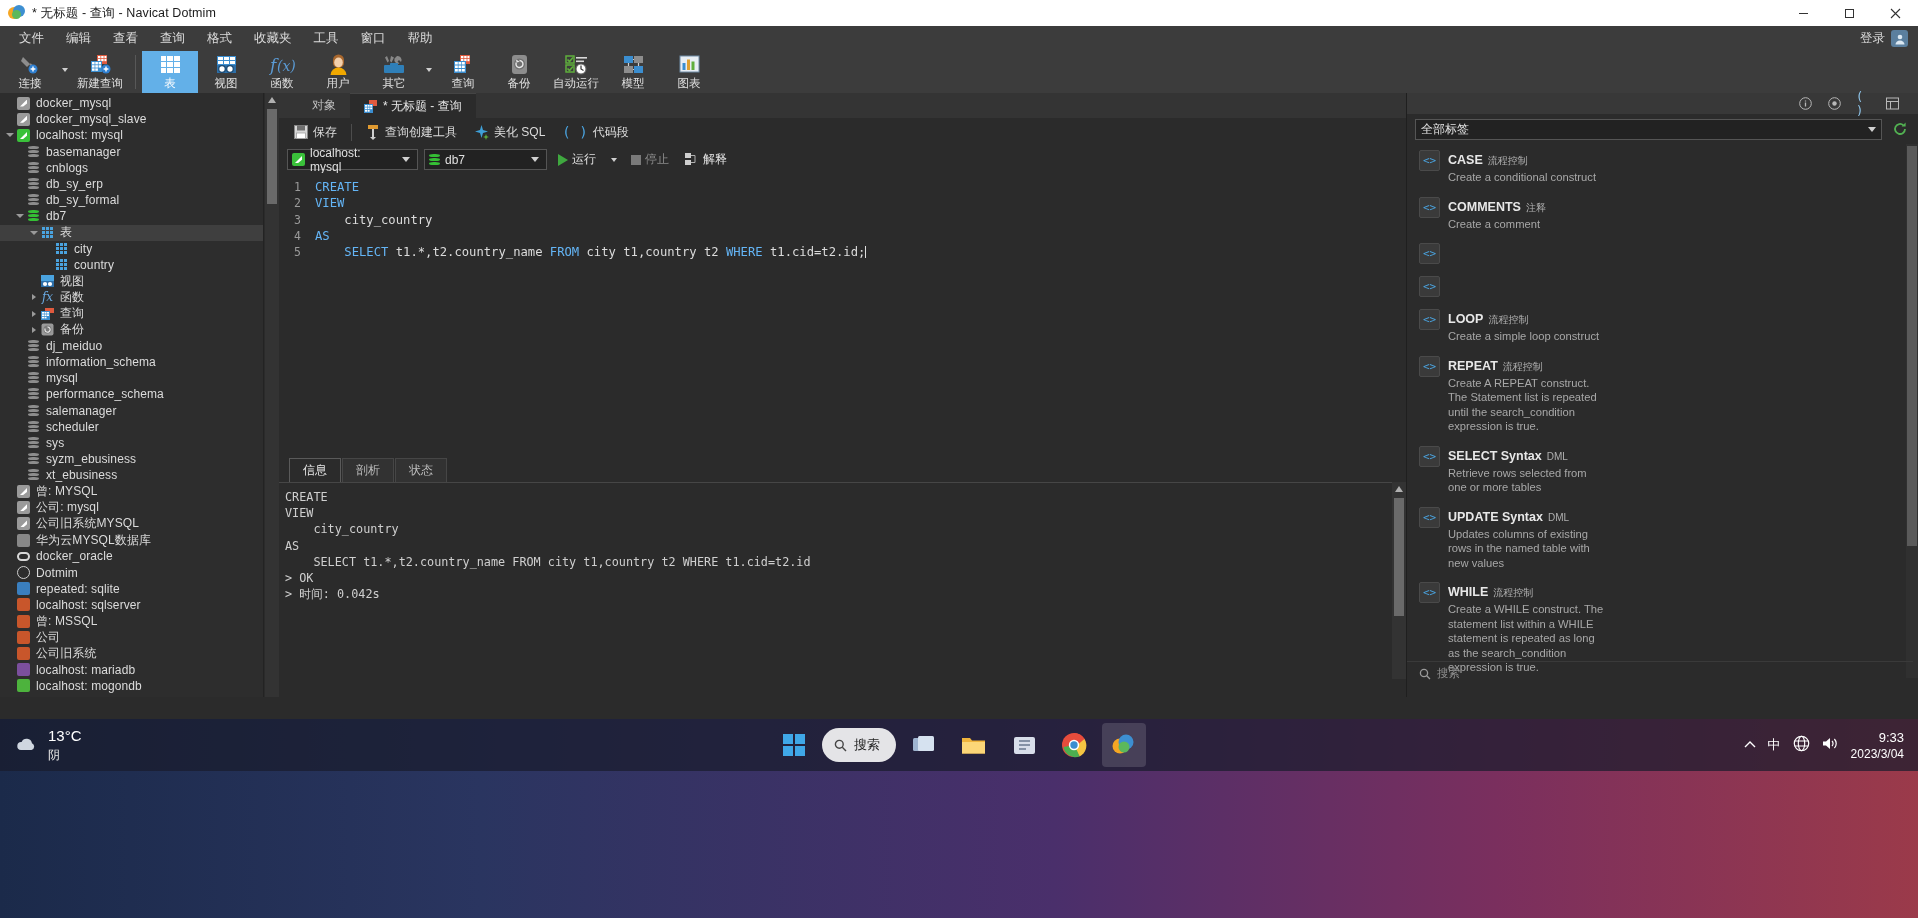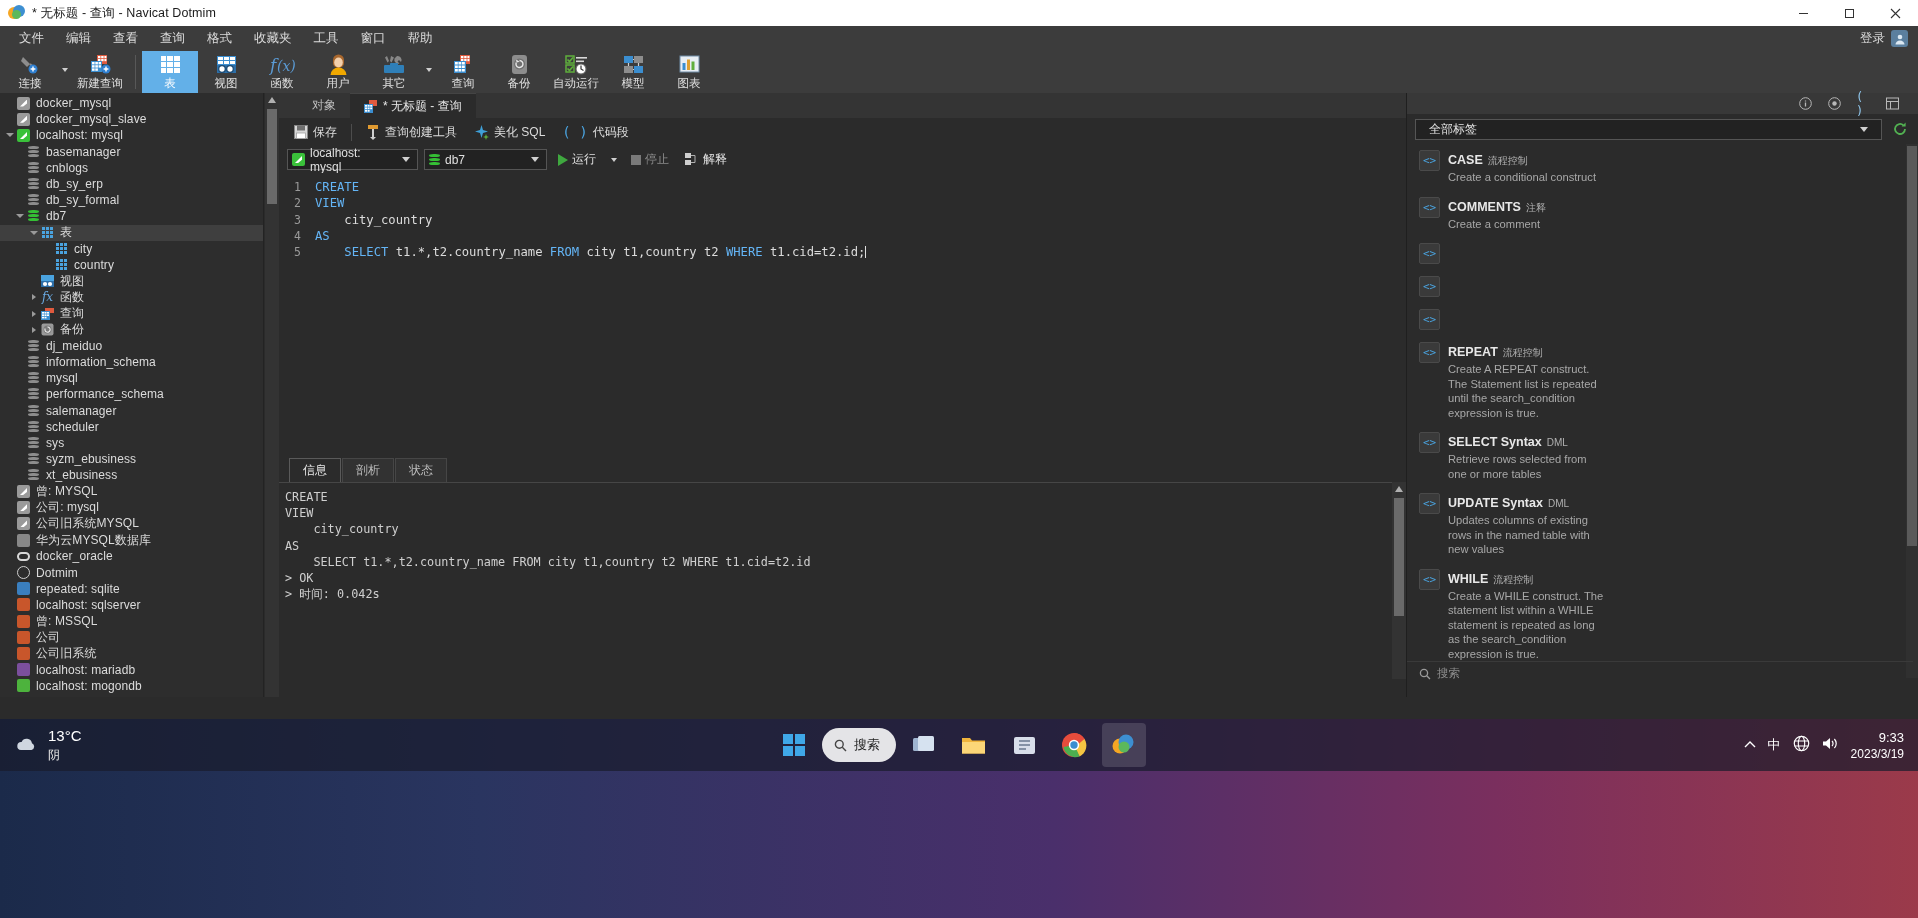--- a/index.html
+++ b/index.html
@@ -150,21 +150,21 @@
   .res-thumb { position:absolute; left:2px; top:16px; width:10px; height:118px; background:#6a6a6a; }
 
   
   .rpanel { position:absolute; left:1406px; top:93px; width:512px; height:604px; background:#2b2b2b;
             border-left:1px solid #1f1f1f; }
   .rp-head { height:21px; background:#383838; display:flex; align-items:center; justify-content:flex-end;
              gap:14px; padding-right:18px; }
   .rp-hic { width:15px;height:15px;display:flex;align-items:center;justify-content:center; }
   .rp-filter { height:30px; display:flex; align-items:center; padding:0 8px; gap:8px; }
   .rp-select { flex:1; height:21px; background:#222; border:1px solid #555; display:flex; align-items:center;
-               padding:0 13px; font-size:12px; color:#e2e2e2; }
+               padding:0 5px; font-size:12px; color:#e2e2e2; }
   .rp-select .chev { margin-left:auto; width:0;height:0;border-left:4px solid transparent;
                      border-right:4px solid transparent;border-top:5px solid #d0d0d0; }
   .rp-refresh { width:20px;height:20px;display:flex;align-items:center;justify-content:center; }
   .rp-list { position:absolute; left:0; top:51px; width:506px; height:534px; overflow:hidden; padding-left:8px; }
   .snip { display:flex; padding:6px 10px 6px 4px; gap:8px; }
   .snip-ic { width:21px; height:21px; flex:0 0 21px; background:#3a3a3a; border:1px solid #4a4a4a;
              display:flex; align-items:center; justify-content:center; color:#4aa3df; font-size:11px;
              font-family:"DejaVu Sans Mono",monospace; border-radius:2px; }
   .snip-txt { flex:1; }
   .snip-title { font-size:12.5px; font-weight:bold; color:#e8e8e8; }
@@ -1023,20 +1023,21 @@
           <span class="snip-txt"><span class="snip-title">COMMENTS</span><span class="snip-tag">注释</span><div class="snip-desc">Create a comment</div></span>
         </div>
         <div class="snip">
           <span class="snip-ic">&lt;&gt;</span>
         </div>
         <div class="snip">
           <span class="snip-ic">&lt;&gt;</span>
         </div>
         <div class="snip">
           <span class="snip-ic">&lt;&gt;</span>
+          <span class="snip-txt"><span class="snip-title">LOOP</span><span class="snip-tag">流程控制</span><div class="snip-desc">Create a simple loop construct</div></span>
         </div>
         <div class="snip">
           <span class="snip-ic">&lt;&gt;</span>
           <span class="snip-txt"><span class="snip-title">REPEAT</span><span class="snip-tag">流程控制</span><div class="snip-desc">Create A REPEAT construct. The Statement list is repeated until the search_condition expression is true.</div></span>
         </div>
         <div class="snip">
           <span class="snip-ic">&lt;&gt;</span>
           <span class="snip-txt"><span class="snip-title">SELECT Syntax</span><span class="snip-tag">DML</span><div class="snip-desc">Retrieve rows selected from one or more tables</div></span>
         </div>
         <div class="snip">
@@ -1142,19 +1143,19 @@
         </span>
         <span>
           <svg width="17" height="15" viewBox="0 0 17 15">
               <path d="M1 5.5 h3 l4 -3.5 v11 l-4 -3.5 h-3 z" fill="#fff"></path>
               <path d="M10 5 a3.5 3.5 0 0 1 0 5" stroke="#fff" stroke-width="1.2" fill="none"></path>
               <path d="M12.4 3 a6.5 6.5 0 0 1 0 9" stroke="#fff" stroke-width="1.2" fill="none"></path>
             </svg>
         </span>
         <span class="clock">
           <span class="t">9:33</span><br>
-          <span class="d">2023/3/19</span>
+          <span class="d">2023/3/04</span>
         </span>
       </div>
     </div>
   </div>
 
 </div>
 
 </body></html>

